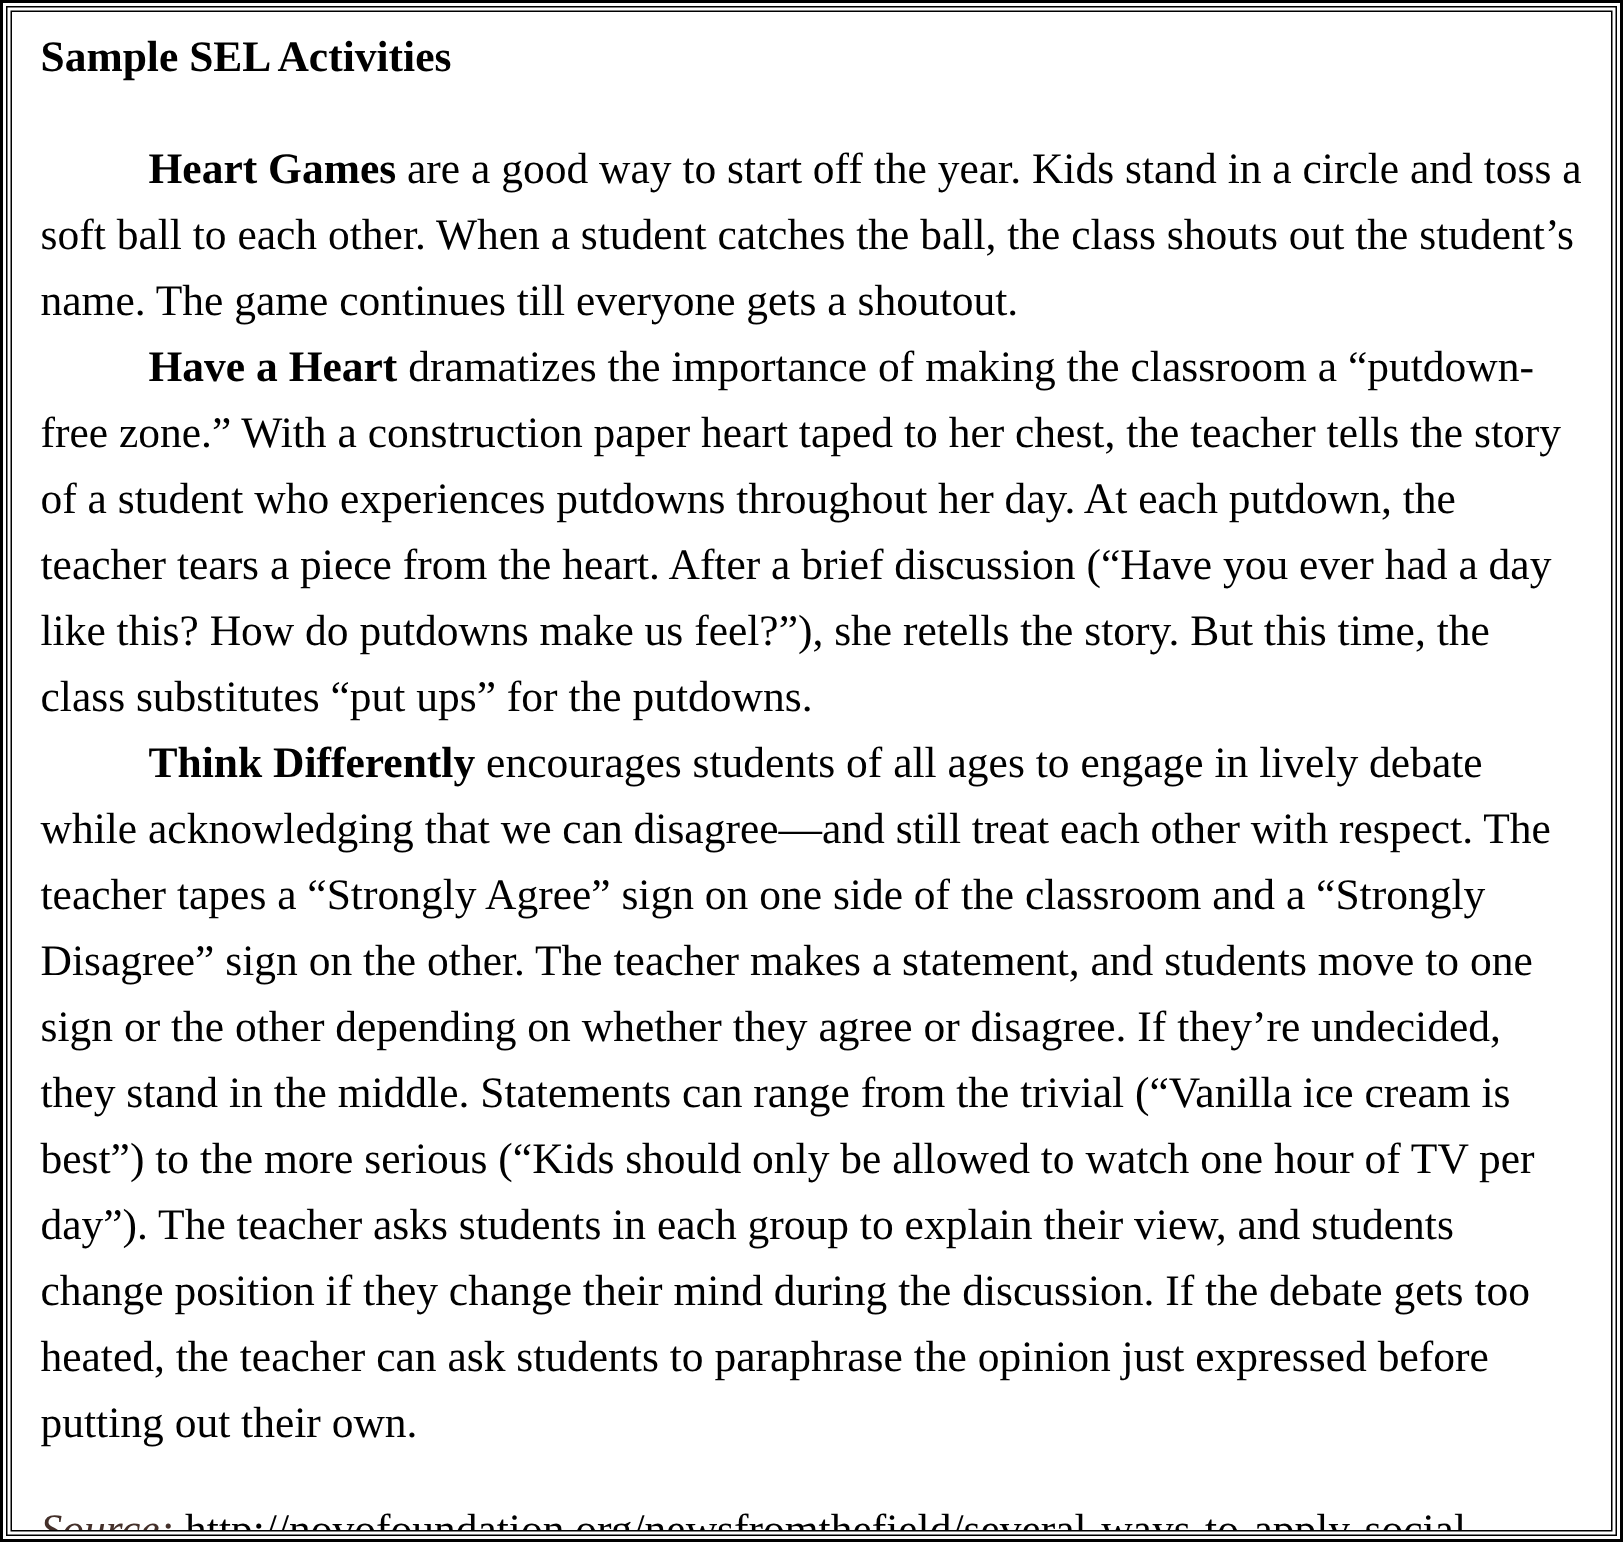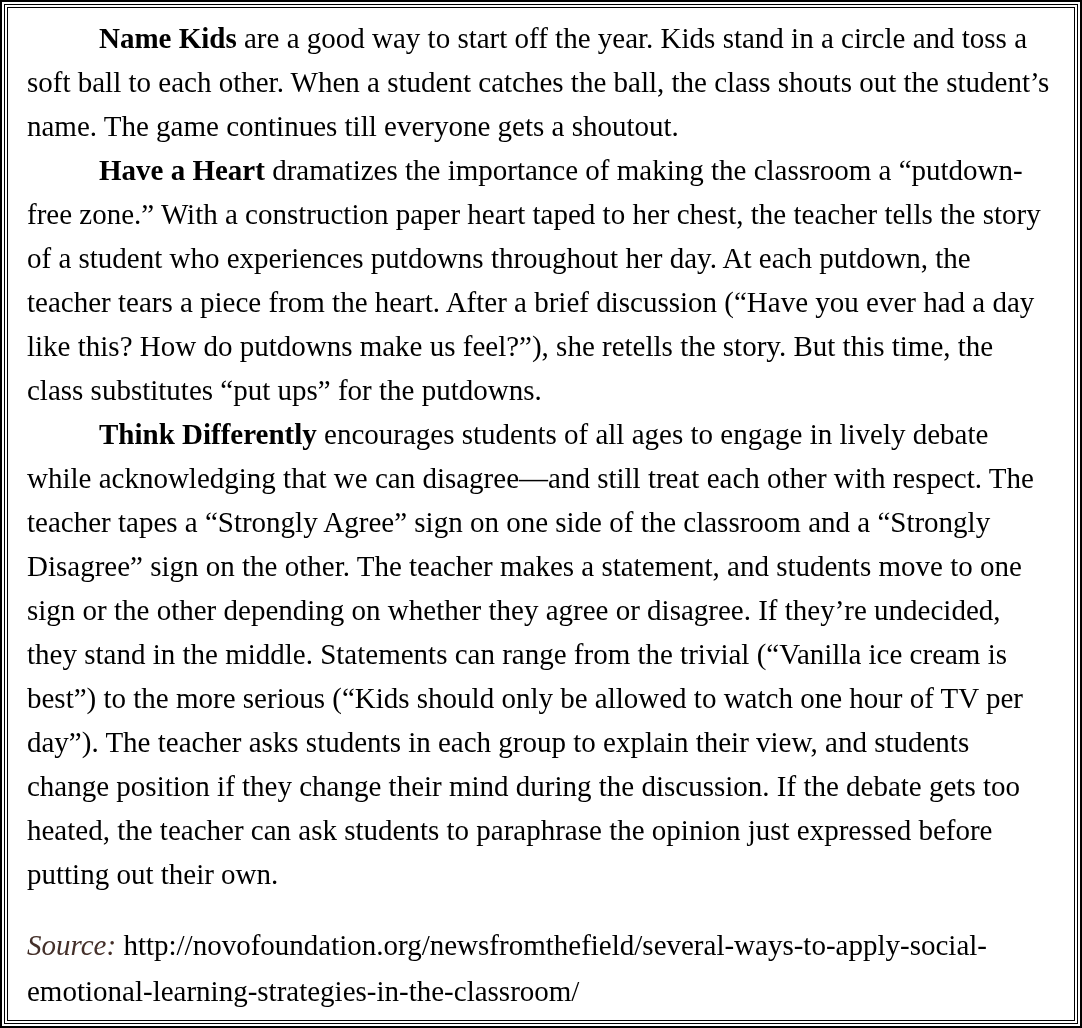--- a/index.html
+++ b/index.html
@@ -55,22 +55,23 @@
   }
   p.source-para .source-url { color: #000000; }
 </style>
 </head>
 <body>
 
 <div class="frame-outer">
   <div class="frame-mid">
     <div class="frame-inner">
 
+      <p class="doc-title">Sample SEL Activities</p>
 
-      <p class="body-para"><span class="lead">Name Kids</span><span> are a good way to start off the year. Kids stand in a circle and toss a soft ball to each other. When a student catches the ball, the class shouts out the student’s name. The game continues till everyone gets a shoutout.</span></p>
+      <p class="body-para"><span class="lead">Heart Games</span><span> are a good way to start off the year. Kids stand in a circle and toss a soft ball to each other. When a student catches the ball, the class shouts out the student’s name. The game continues till everyone gets a shoutout.</span></p>
 
       <p class="body-para"><span class="lead">Have a Heart</span><span> dramatizes the importance of making the classroom a “putdown-free zone.” With a construction paper heart taped to her chest, the teacher tells the story of a student who experiences putdowns throughout her day. At each putdown, the teacher tears a piece from the heart. After a brief discussion (“Have you ever had a day like this? How do putdowns make us feel?”), she retells the story. But this time, the class substitutes “put ups” for the putdowns.</span></p>
 
       <p class="body-para"><span class="lead">Think Differently</span><span> encourages students of all ages to engage in lively debate while acknowledging that we can disagree—and still treat each other with respect. The teacher tapes a “Strongly Agree” sign on one side of the classroom and a “Strongly Disagree” sign on the other. The teacher makes a statement, and students move to one sign or the other depending on whether they agree or disagree. If they’re undecided, they stand in the middle. Statements can range from the trivial (“Vanilla ice cream is best”) to the more serious (“Kids should only be allowed to watch one hour of TV per day”). The teacher asks students in each group to explain their view, and students change position if they change their mind during the discussion. If the debate gets too heated, the teacher can ask students to paraphrase the opinion just expressed before putting out their own.</span></p>
 
       <p class="source-para"><span class="source-label">Source:</span><span class="source-url"> http://novofoundation.org/newsfromthefield/several-ways-to-apply-social-emotional-learning-strategies-in-the-classroom/</span></p>
 
     </div>
   </div>
 </div>

